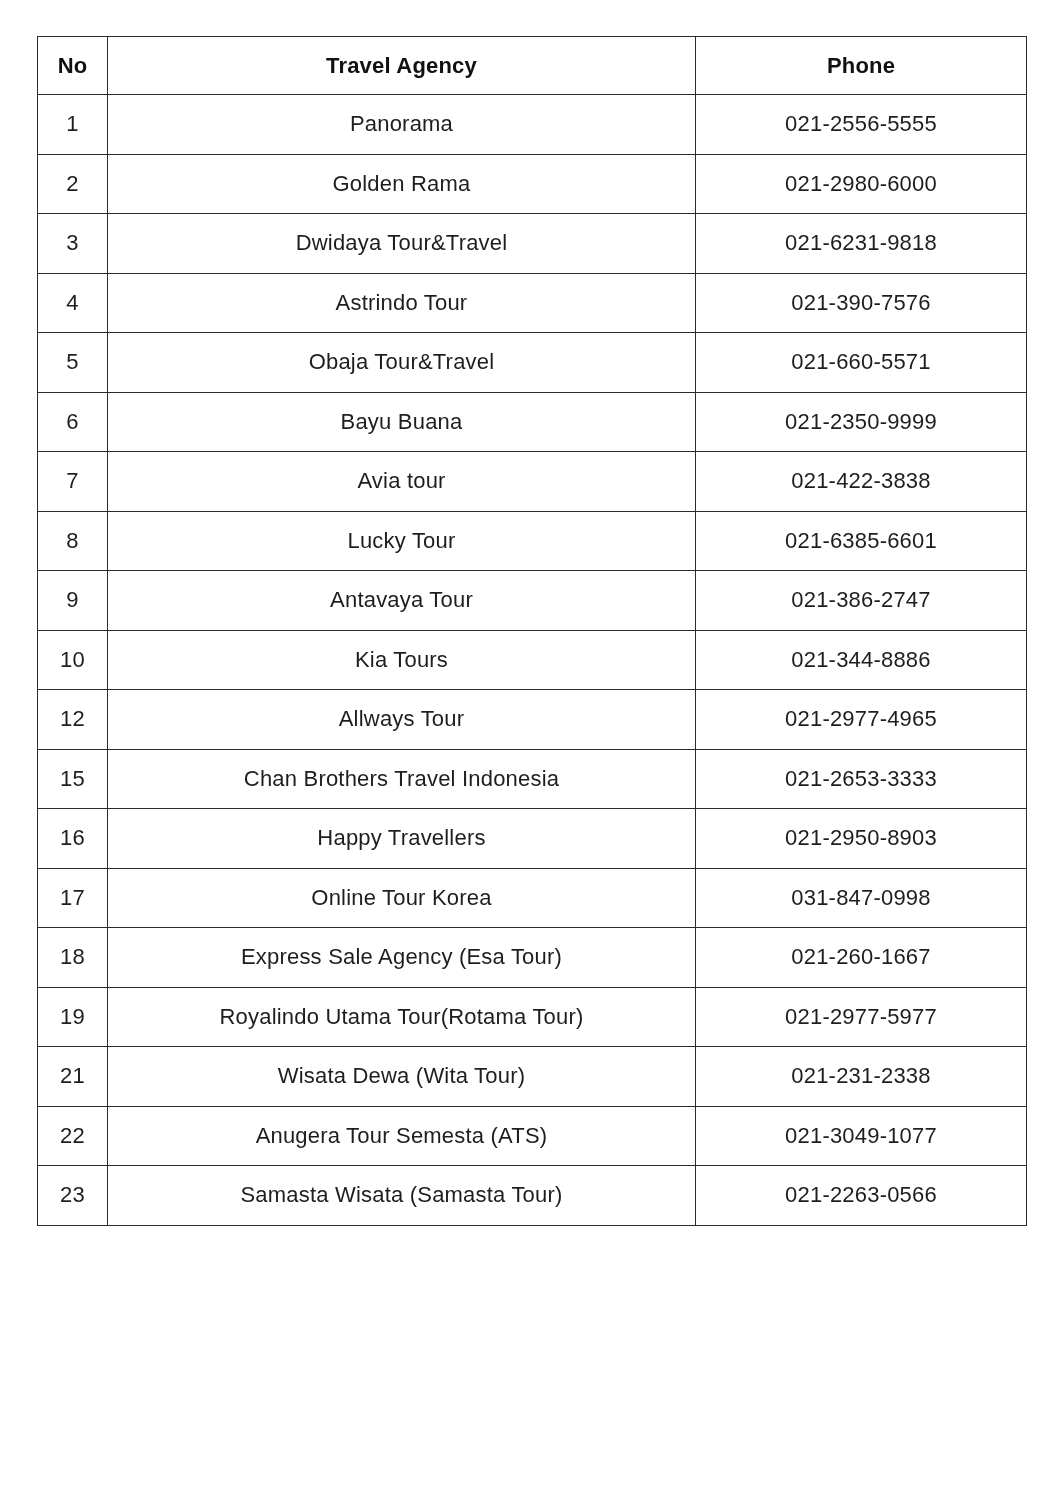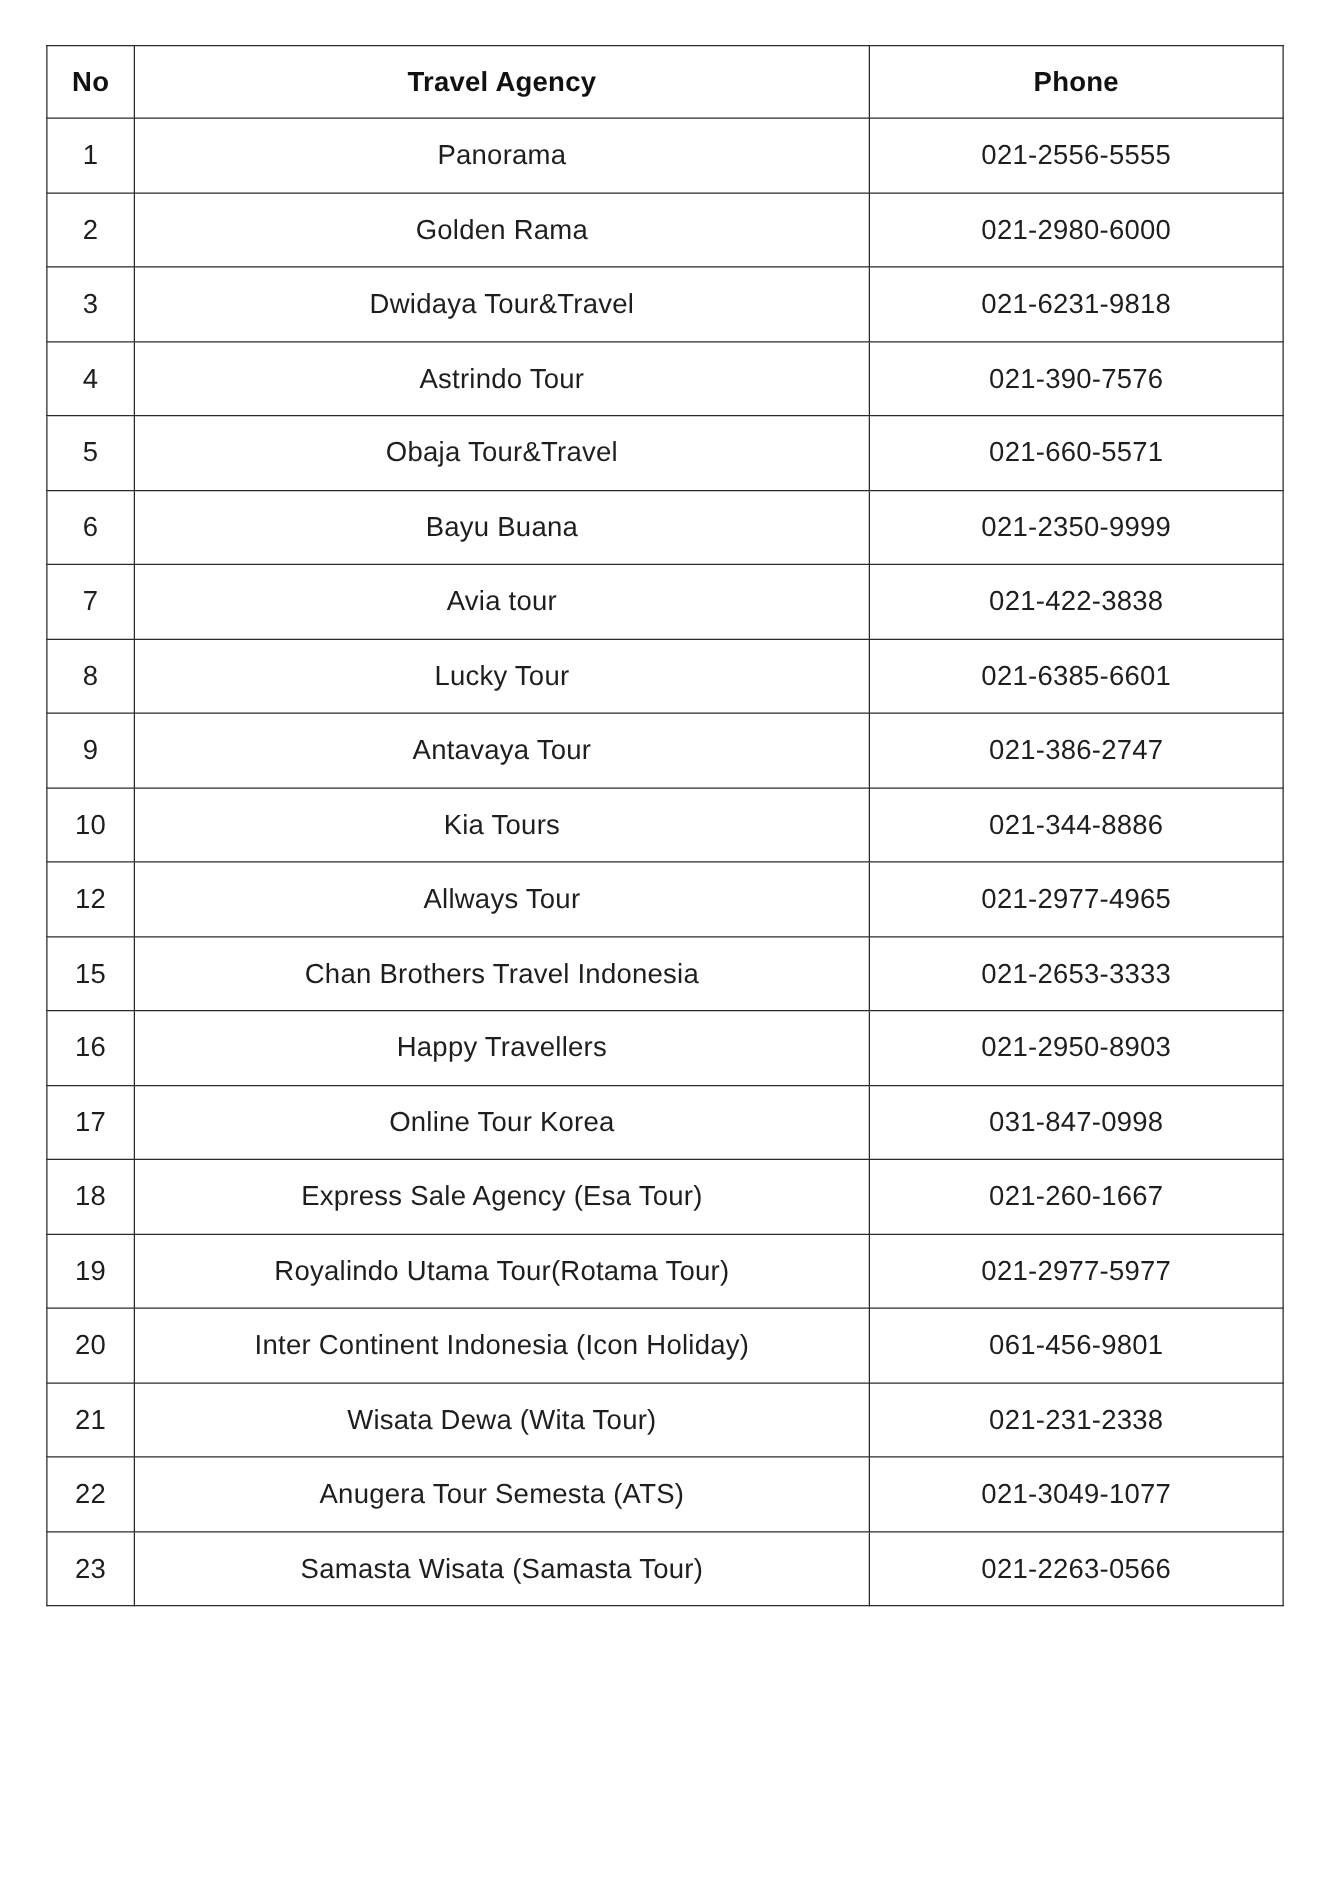--- a/index.html
+++ b/index.html
@@ -137,25 +137,20 @@
         <td>18</td>
         <td>Express Sale Agency (Esa Tour)</td>
         <td>021-260-1667</td>
       </tr>
     <tr>
         <td>19</td>
         <td>Royalindo Utama Tour(Rotama Tour)</td>
         <td>021-2977-5977</td>
       </tr>
     <tr>
-        <td>20</td>
-        <td>Inter Continent Indonesia (Icon Holiday)</td>
-        <td>061-456-9801</td>
-      </tr>
-    <tr>
         <td>21</td>
         <td>Wisata Dewa (Wita Tour)</td>
         <td>021-231-2338</td>
       </tr>
     <tr>
         <td>22</td>
         <td>Anugera Tour Semesta (ATS)</td>
         <td>021-3049-1077</td>
       </tr>
     <tr>

